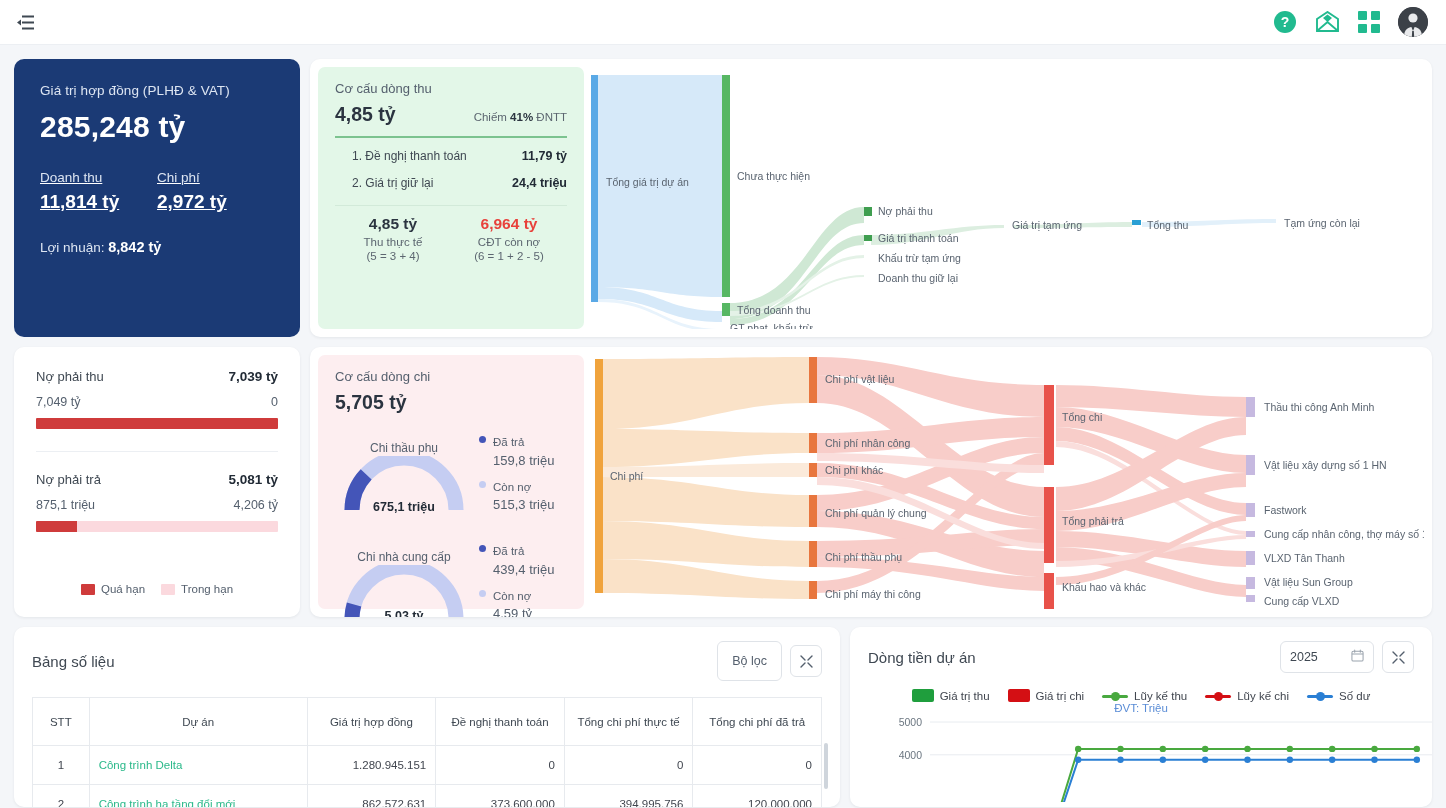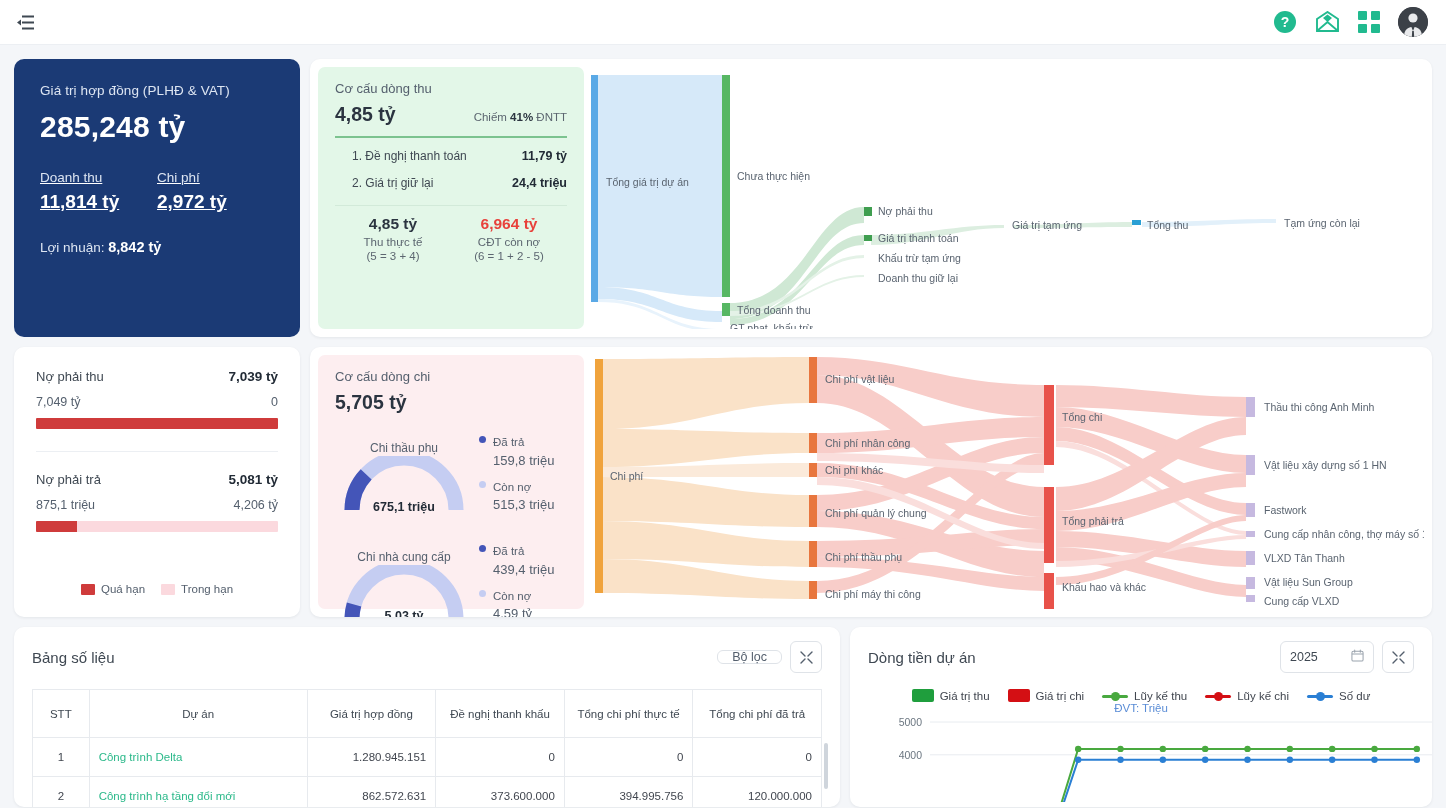--- a/index.html
+++ b/index.html
@@ -129,21 +129,21 @@
   .debt-legend { display: flex; justify-content: center; gap: 16px; margin-top: auto; padding-top: 14px; }
   .dl { display: flex; align-items: center; gap: 6px; font-size: 11.5px; color: #55606e; }
   .dl-sw { width: 14px; height: 11px; border-radius: 1px; }
 
   
   .tbl-card { width: 826px; flex: 0 0 826px; padding: 14px 18px 0 18px; overflow: hidden; position: relative; }
   .panel-head { display: flex; align-items: center; justify-content: space-between; }
   .panel-title { font-size: 15px; color: #3f4852; }
   .panel-tools { display: flex; gap: 8px; align-items: center; }
   .btn {
-    height: 14px; padding: 0 14px; border: 1px solid #dfe3e8; border-radius: 6px;
+    height: 40px; padding: 0 14px; border: 1px solid #dfe3e8; border-radius: 6px;
     background: #fff; font-size: 12.5px; color: #55606e; cursor: pointer;
     display: flex; align-items: center; font-family: inherit;
   }
   .icon-btn {
     width: 32px; height: 32px; border: 1px solid #dfe3e8; border-radius: 6px;
     background: #fff; cursor: pointer; display: flex; align-items: center; justify-content: center;
   }
   .yr-select {
     height: 32px; width: 94px; border: 1px solid #dfe3e8; border-radius: 6px;
     background: #fff; font-size: 12.5px; color: #3f4852; cursor: pointer;
@@ -521,21 +521,21 @@
           </div>
         </div>
       </div>
 
       <table class="dt">
         <thead>
           <tr>
             <th class="col-stt">STT</th>
             <th class="col-proj">Dự án</th>
             <th class="col-n">Giá trị hợp đồng</th>
-            <th class="col-n">Đề nghị thanh khấu</th>
+            <th class="col-n">Đề nghị thanh toán</th>
             <th class="col-n">Tổng chi phí thực tế</th>
             <th class="col-n">Tổng chi phí đã trả</th>
           </tr>
         </thead>
         <tbody>
           <tr>
             <td class="c">1</td>
             <td class="l">Công trình Delta</td>
             <td>1.280.945.151</td>
             <td>0</td>

